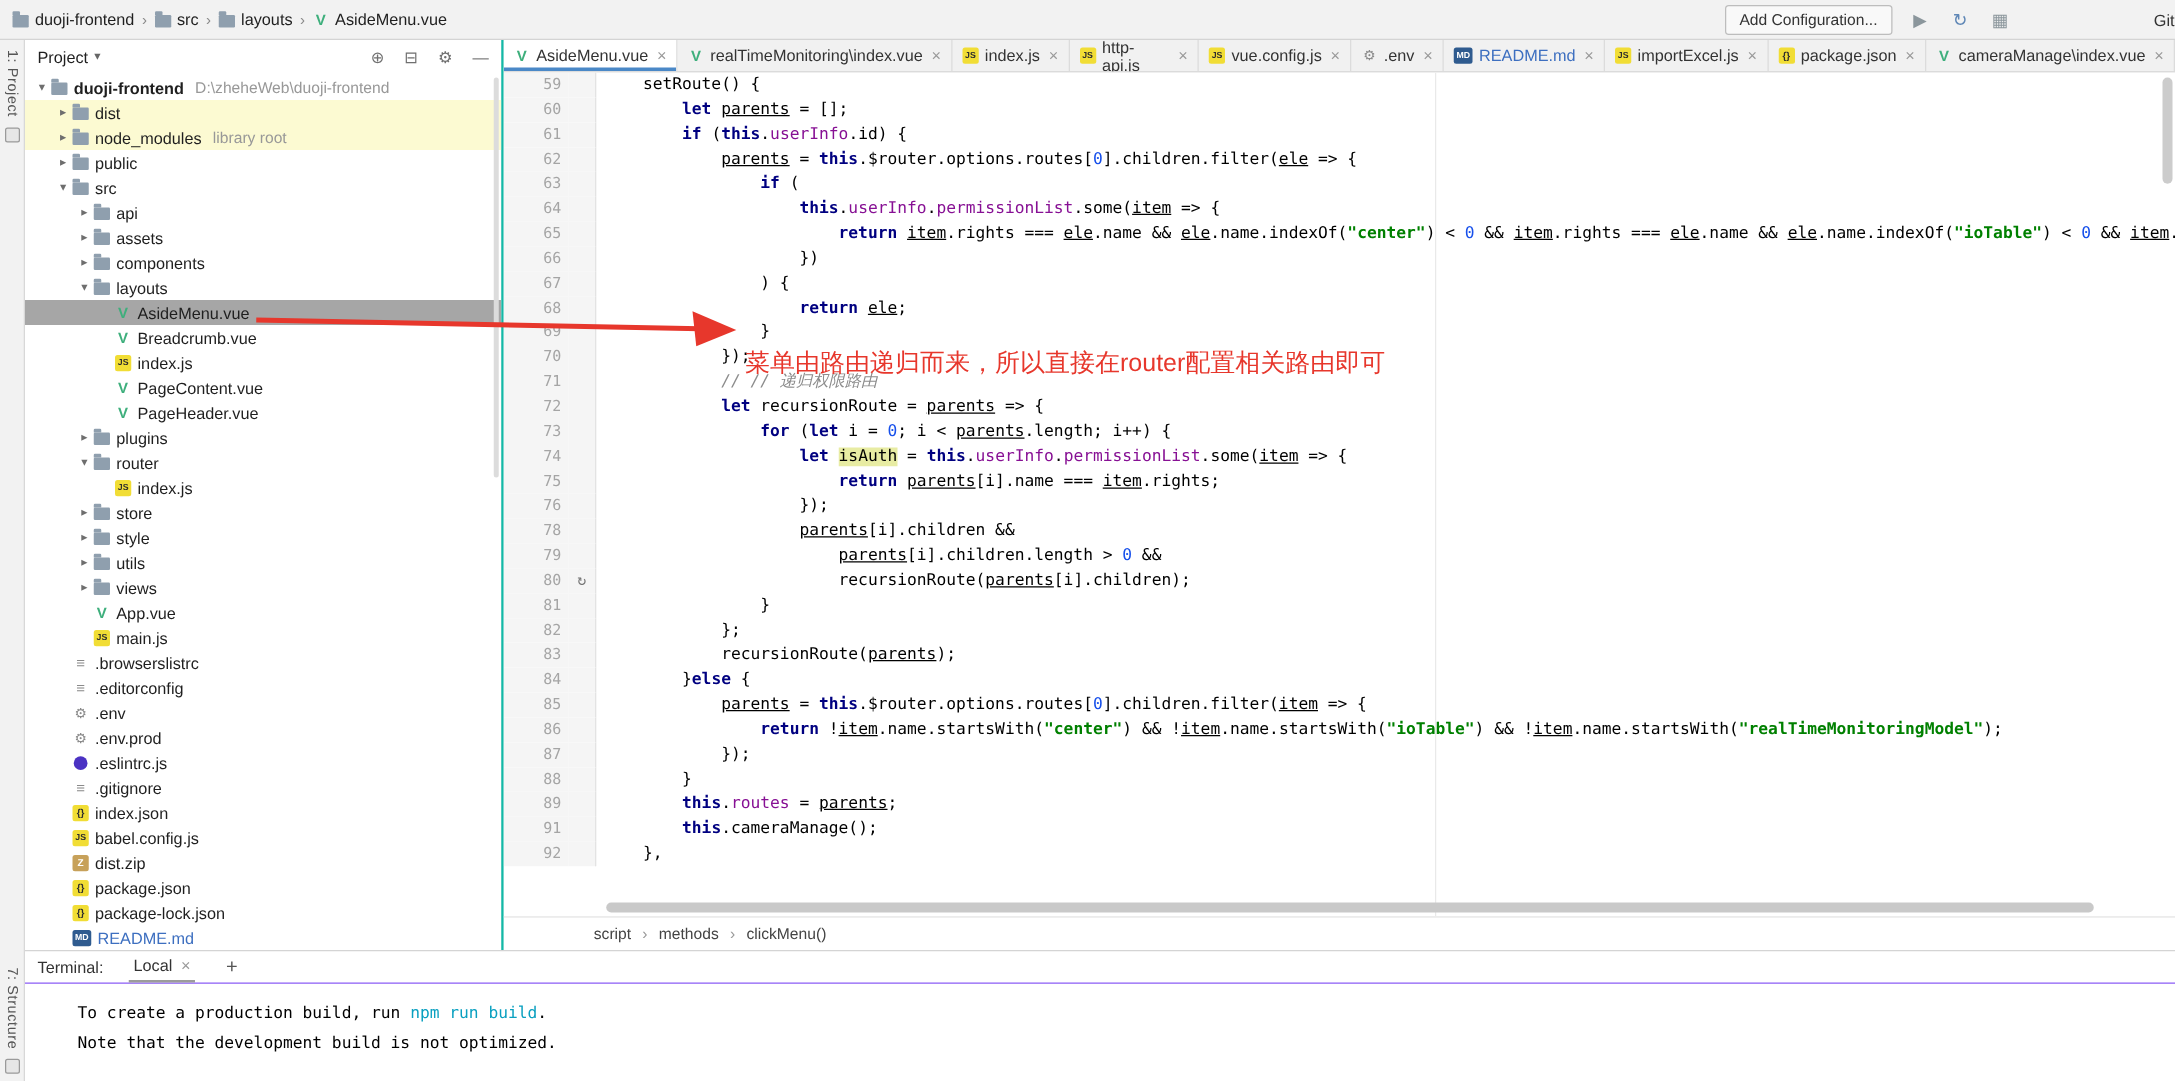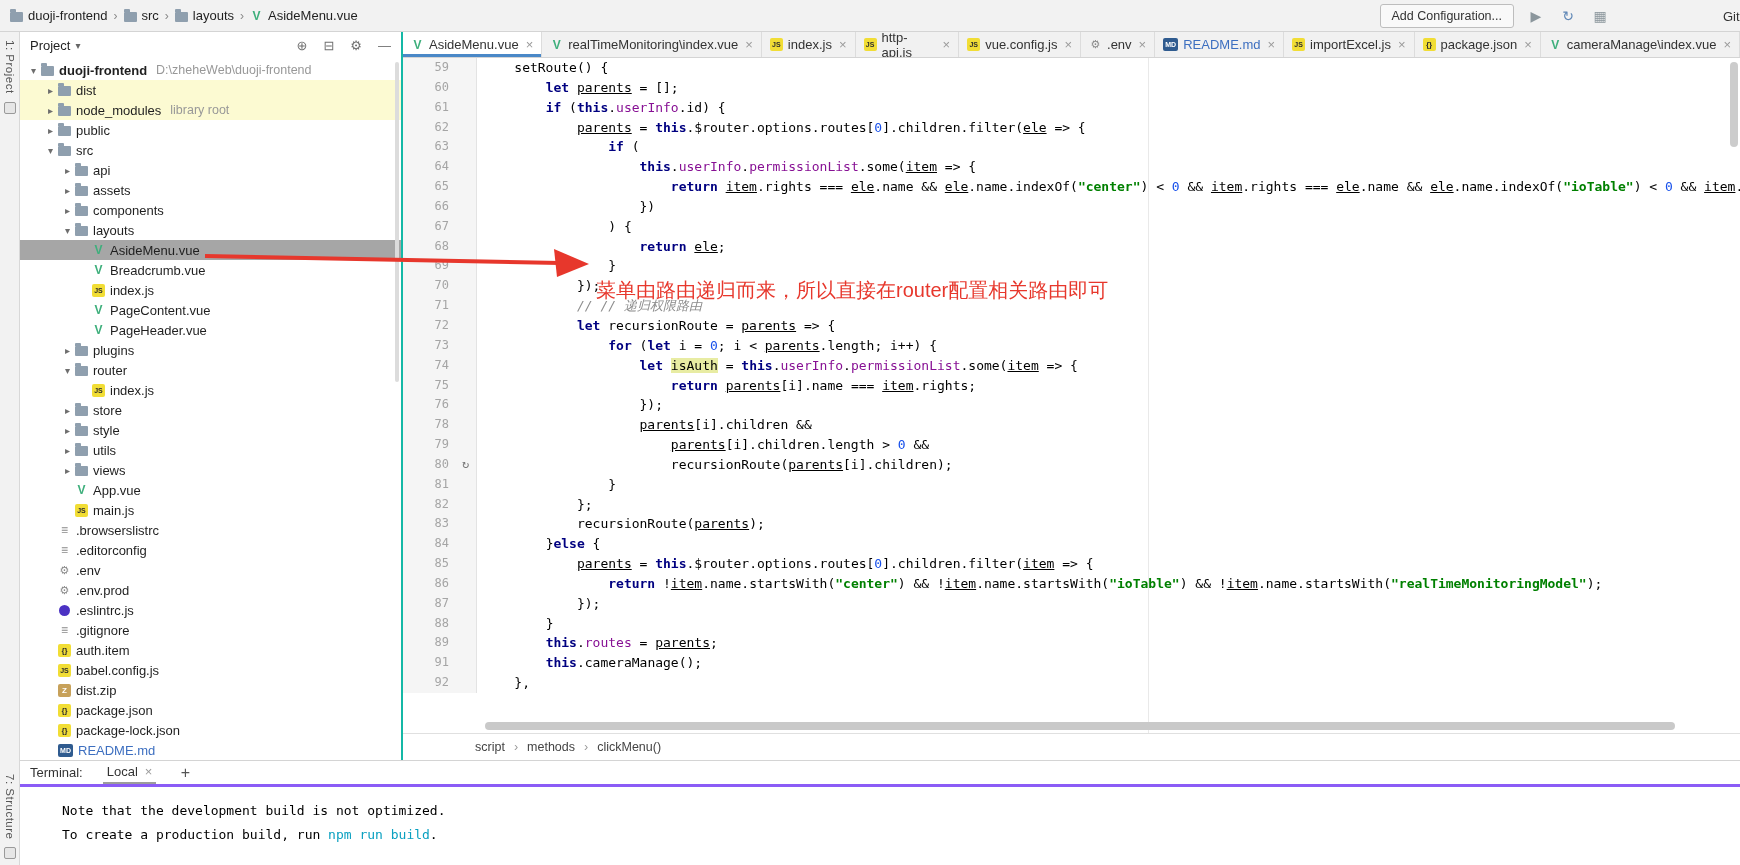--- a/index.html
+++ b/index.html
@@ -76,21 +76,21 @@
   .tk-u{color:#000;text-decoration:underline;}
   .tk-hl{color:#000;background:#e8eca3;}
   .margin-line{position:absolute;left:745px;top:0;bottom:0;width:1px;background:#e9e9e9;pointer-events:none;}
   .hscroll{position:absolute;left:82px;bottom:3px;width:1190px;height:8px;background:#c9c9c9;border-radius:4px;}
   .vscroll{position:absolute;right:2px;top:4px;width:8px;height:85px;background:#cccccc;border-radius:4px;}
   .crumb-bottom{height:27px;background:#fff;border-top:1px solid #e0e0e0;display:flex;align-items:center;padding-left:72px;gap:9px;font-size:12.5px;color:#444;flex-shrink:0;}
   .crumb-bottom .sep{color:#999;}
 
   
   .terminal{position:absolute;left:20px;top:760px;width:1720px;height:105px;background:#fff;border-top:1px solid #d4d4d4;}
-  .term-header{height:26px;display:flex;align-items:center;gap:20px;padding-left:10px;border-bottom:3px solid #8b5cf6;}
+  .term-header{height:26px;display:flex;align-items:center;gap:20px;padding-left:10px;border-bottom:1px solid #8b5cf6;}
   .term-label{color:#333;}
   .term-tab{display:flex;align-items:center;gap:7px;height:100%;border-bottom:2px solid #9c9c9c;padding:0 4px;color:#333;}
   .term-tab .x{color:#9a9a9a;}
   .term-plus{color:#555;font-size:16px;width:18px;text-align:center;}
   .term-body{font-family:"DejaVu Sans Mono","Liberation Mono",monospace;font-size:13px;line-height:24px;padding:12px 0 0 42px;color:#111;}
   .tk-cmd{color:#0aa0c0;}
 
   
   .ann-arrow{position:absolute;left:0;top:0;pointer-events:none;z-index:60;}
   .ann-text{position:absolute;left:596px;top:252px;font-size:20px;color:#e7372c;z-index:60;white-space:nowrap;margin-top:25px;}
@@ -300,21 +300,21 @@
           <span class="tlabel">.eslintrc.js</span>
         </div>
         <div class="trow" style="padding-left: 23px;">
           <span class="arrow"></span>
           <span class="ic ic-text">≡</span>
           <span class="tlabel">.gitignore</span>
         </div>
         <div class="trow" style="padding-left: 23px;">
           <span class="arrow"></span>
           <span class="ic ic-json">{}</span>
-          <span class="tlabel">auth.item</span>
+          <span class="tlabel">index.json</span>
         </div>
         <div class="trow" style="padding-left: 23px;">
           <span class="arrow"></span>
           <span class="ic ic-js">JS</span>
           <span class="tlabel">babel.config.js</span>
         </div>
         <div class="trow" style="padding-left: 23px;">
           <span class="arrow"></span>
           <span class="ic ic-zip">Z</span>
           <span class="tlabel">dist.zip</span>
@@ -442,22 +442,22 @@
   <div class="terminal">
     <div class="term-header">
       <span class="term-label">Terminal:</span>
       <span class="term-tab">
         <span>Local</span>
         <span class="x">×</span>
       </span>
       <span class="term-plus">+</span>
     </div>
     <div class="term-body" id="term-body">
+        <div class="tline"><span class="tk-d">To create a production build, run </span><span class="tk-cmd">npm run build</span><span class="tk-d">.</span></div>
         <div class="tline"><span class="tk-d">Note that the development build is not optimized.</span></div>
-        <div class="tline"><span class="tk-d">To create a production build, run </span><span class="tk-cmd">npm run build</span><span class="tk-d">.</span></div>
       </div>
   </div>
 
   <svg class="ann-arrow" width="1740" height="865" viewBox="0 0 1740 865">
     <path d="M205,256 L560,263" stroke="#e7372c" stroke-width="4" fill="none"></path>
     <polygon points="589,264 554,249 557,277" fill="#e7372c"></polygon>
   </svg>
   <div class="ann-text">菜单由路由递归而来，所以直接在router配置相关路由即可</div>
 
 </div>

